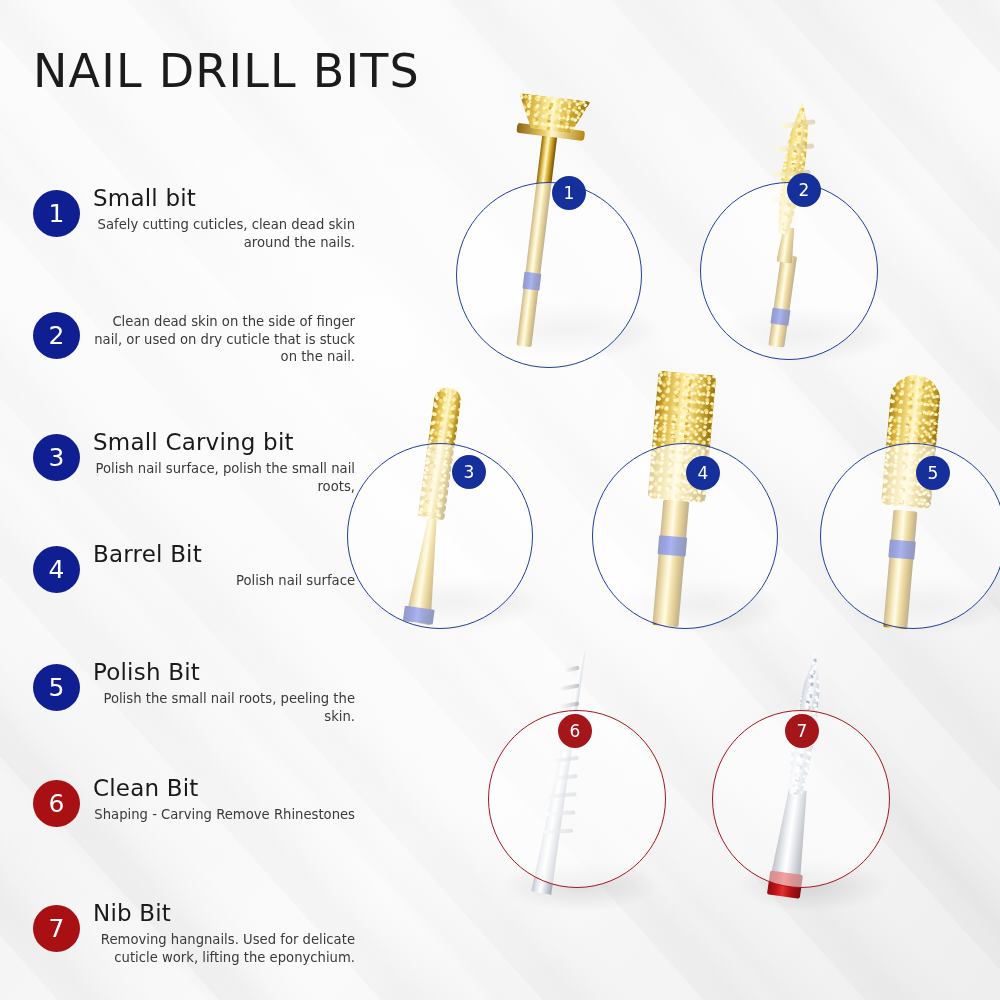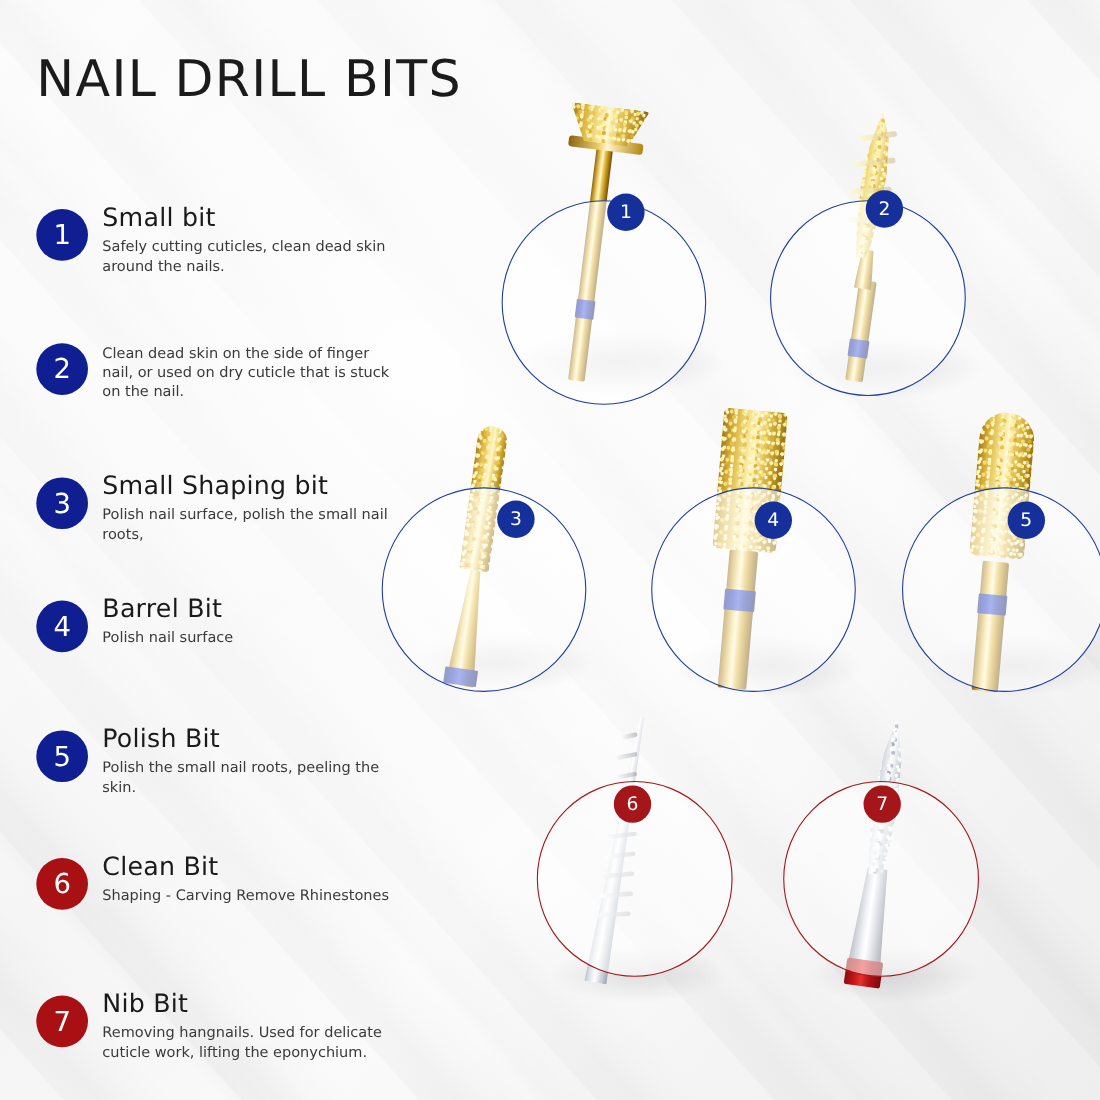--- a/index.html
+++ b/index.html
@@ -47,21 +47,21 @@
     display:flex;align-items:center;justify-content:center;
     color:#fff;font-size:25px;line-height:1;font-weight:400;
     font-family:"DejaVu Sans","Liberation Sans",sans-serif;
   }
   .badge.blue{background:#0f1f91;}
   .badge.red{background:#a81014;}
   .item .txt{position:absolute;left:60px;top:-4px;width:262px;}
   .item h3{margin:0;font-size:23px;font-weight:400;color:#1a1a1a;letter-spacing:.2px;
            font-family:"DejaVu Sans","Liberation Sans",sans-serif;line-height:1.1;}
   .item p{margin:5px 0 0 0;font-size:13.2px;line-height:1.33;color:#3a3a3a;
-          font-family:"DejaVu Sans","Liberation Sans",sans-serif;}
+          font-family:"DejaVu Sans","Liberation Sans",sans-serif;text-align:right;}
 
   
   .photo{position:absolute;}
   .ring{position:absolute;border-radius:50%;background:rgba(255,255,255,.55);}
   .ring.blue{border:1.6px solid #1f3e9e;}
   .ring.red{border:1.6px solid #a5161b;}
   .numbadge{
     position:absolute;width:34px;height:34px;border-radius:50%;
     display:flex;align-items:center;justify-content:center;
     color:#fff;font-size:17px;line-height:1;
@@ -127,21 +127,21 @@
   <div class="item" style="top:312px">
     <div class="badge blue">2</div>
     <div class="txt">
       <p>Clean dead skin on the side of finger nail, or used on dry cuticle that is stuck on the nail.</p>
     </div>
   </div>
 
   <div class="item" style="top:434px">
     <div class="badge blue">3</div>
     <div class="txt">
-      <h3>Small Shaping bit</h3>
+      <h3>Small Carving bit</h3>
       <p>Polish nail surface, polish the small nail roots,</p>
     </div>
   </div>
 
   <div class="item" style="top:546px">
     <div class="badge blue">4</div>
     <div class="txt">
       <h3>Barrel Bit</h3>
       <p>Polish nail surface</p>
     </div>

